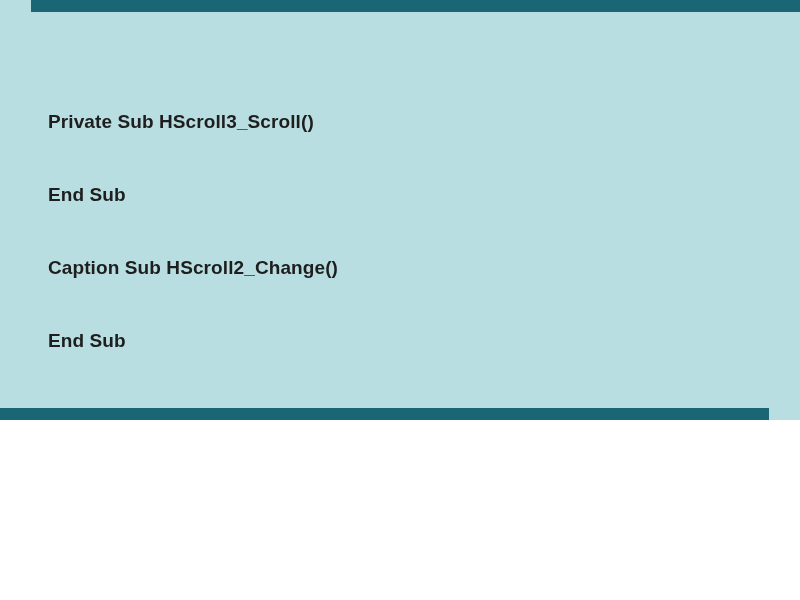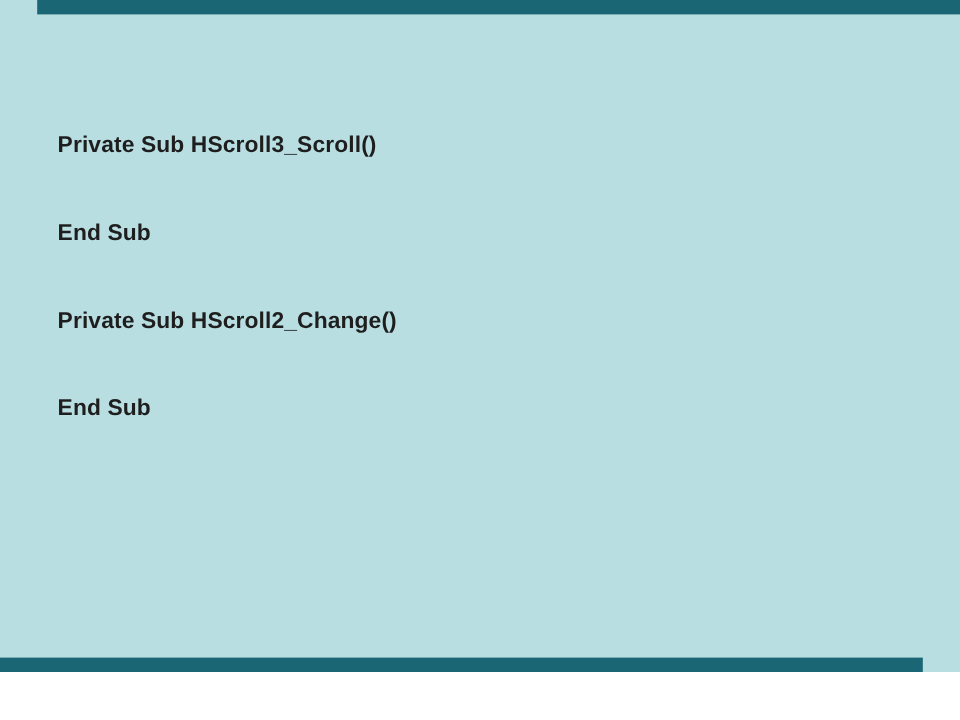--- a/index.html
+++ b/index.html
@@ -8,21 +8,21 @@
   }
   body {
     width: 800px;
     height: 600px;
     overflow: hidden;
     font-family: "Liberation Sans", sans-serif;
   }
   .slide {
     position: relative;
     width: 800px;
-    height: 560px;
+    height: 420px;
     background: #b9dee1;
   }
   .accent-bar {
     position: absolute;
     height: 12px;
     background: #1a6674;
   }
   .accent-bar.top {
     top: 0;
     left: 31px;
@@ -50,21 +50,21 @@
 </style>
 </head>
 <body>
 
 <div class="slide">
   <div class="accent-bar top"></div>
 
   <div class="code-block">
     <div class="code-line">Private Sub HScroll3_Scroll()</div>
     <div class="code-line">End Sub</div>
-    <div class="code-line">Private Sub HScroll2_Change()</div>
+    <div class="code-line">Caption Sub HScroll2_Change()</div>
     <div class="code-line">End Sub</div>
     
     
     
     
     
     
     
     
     

